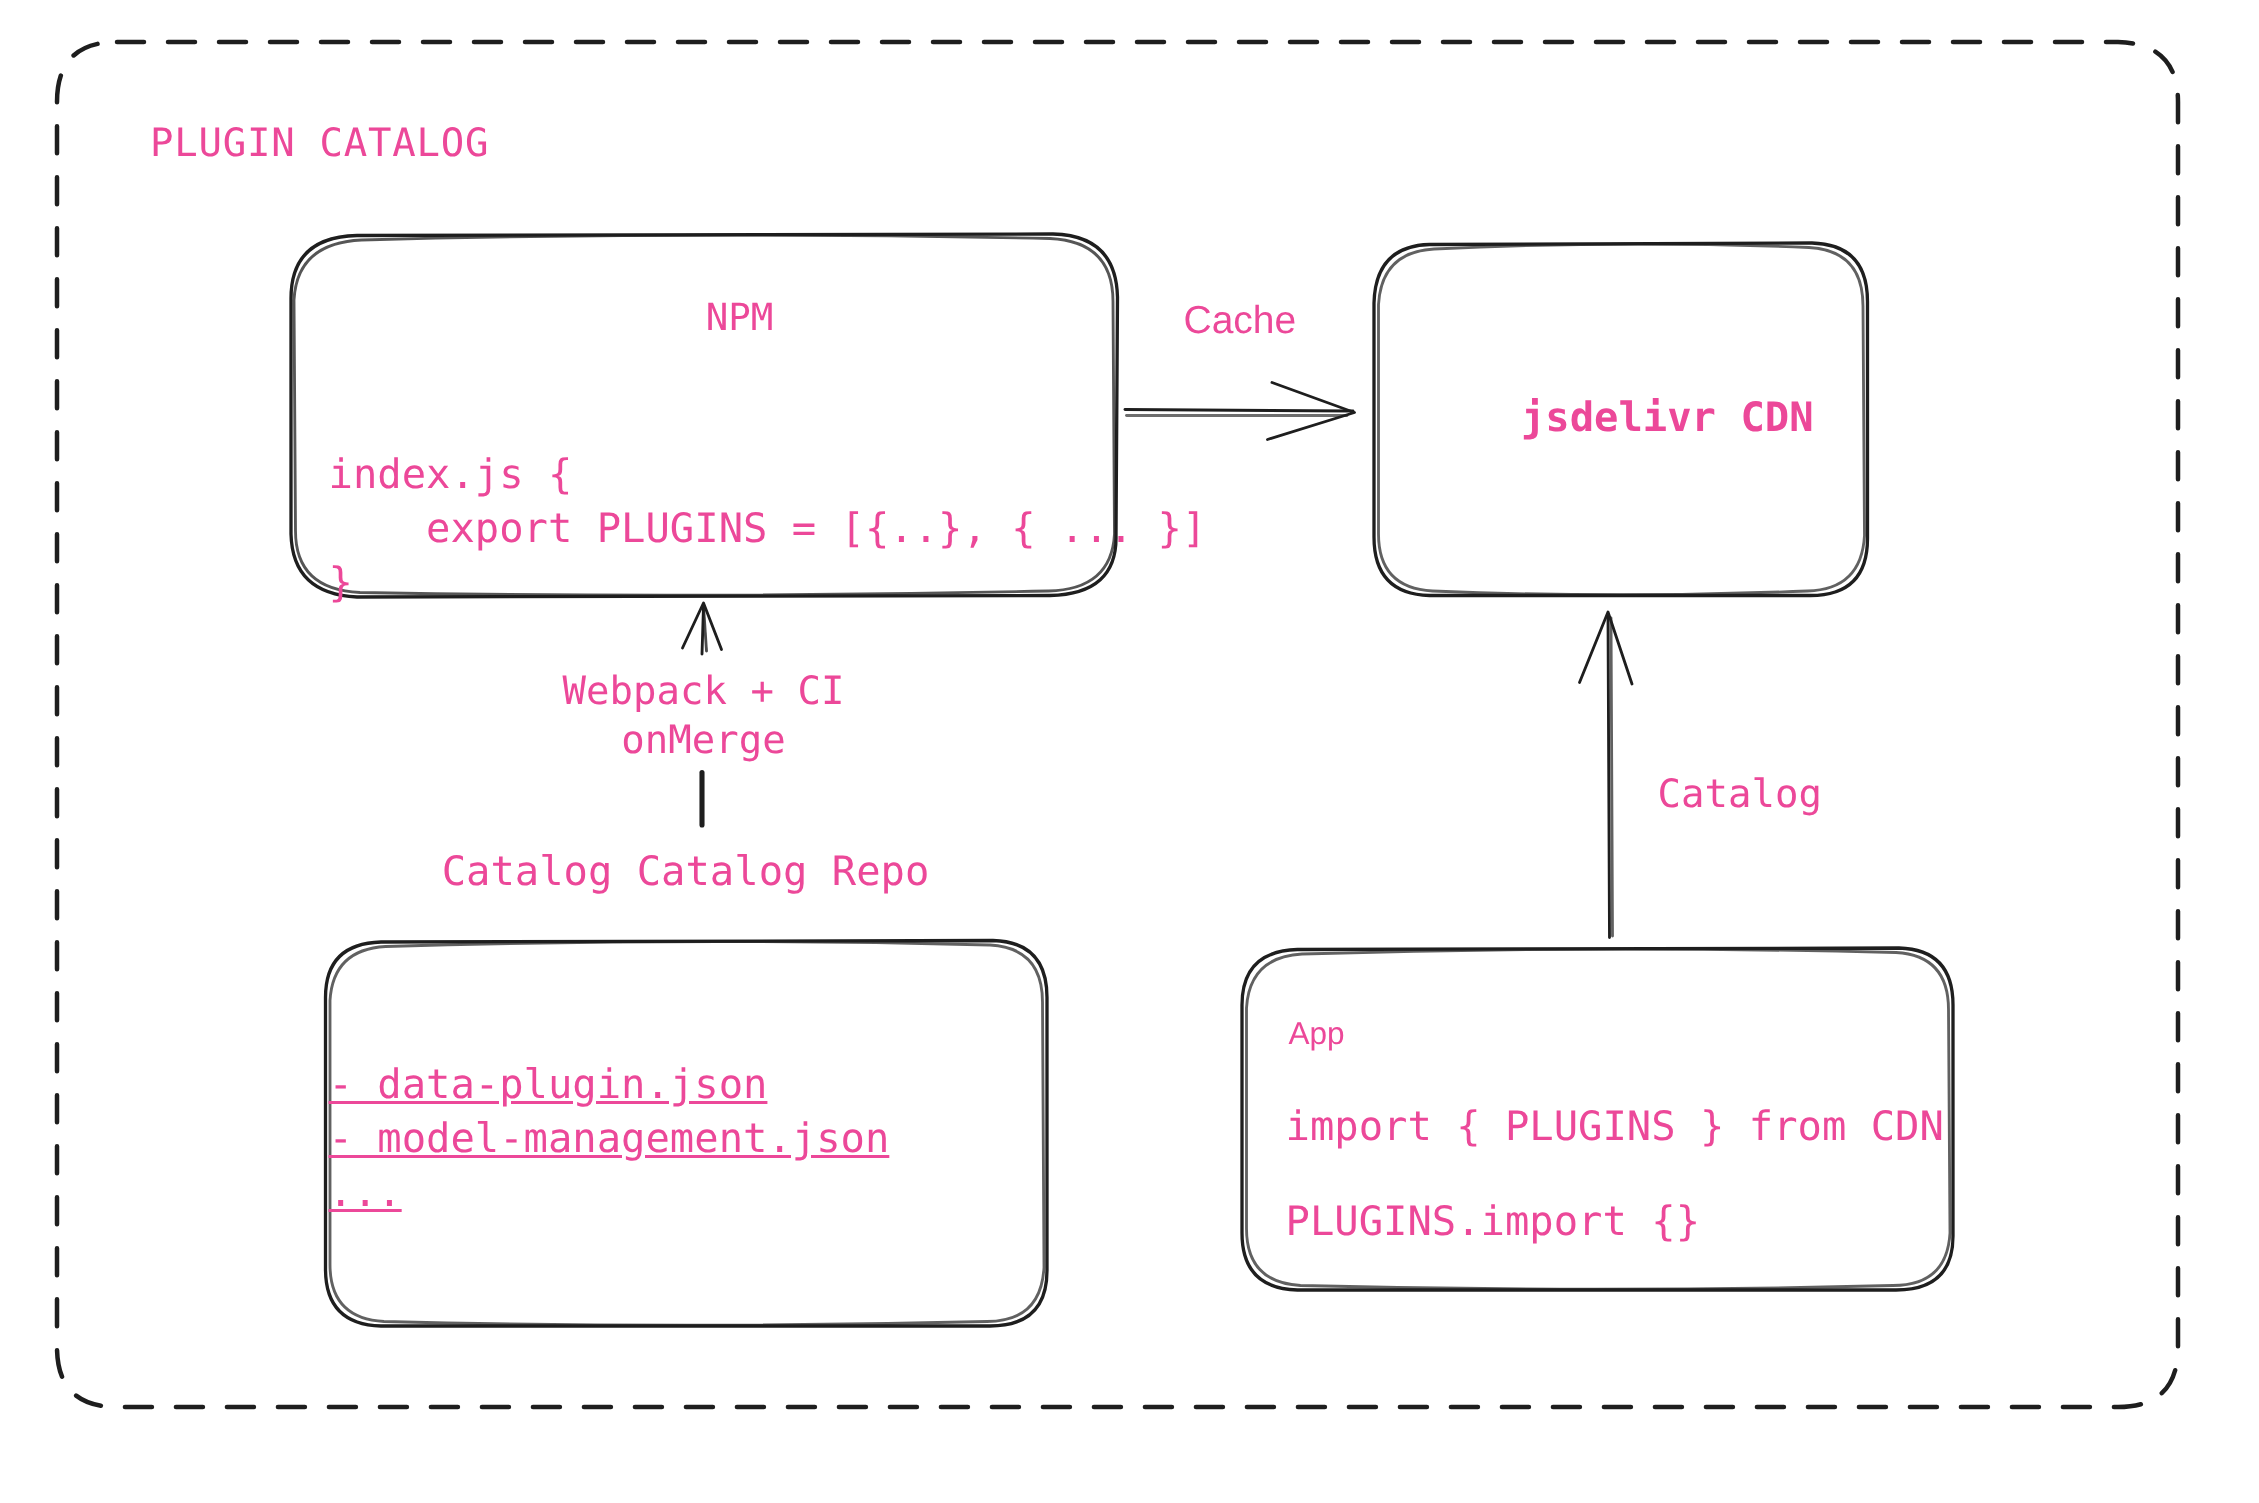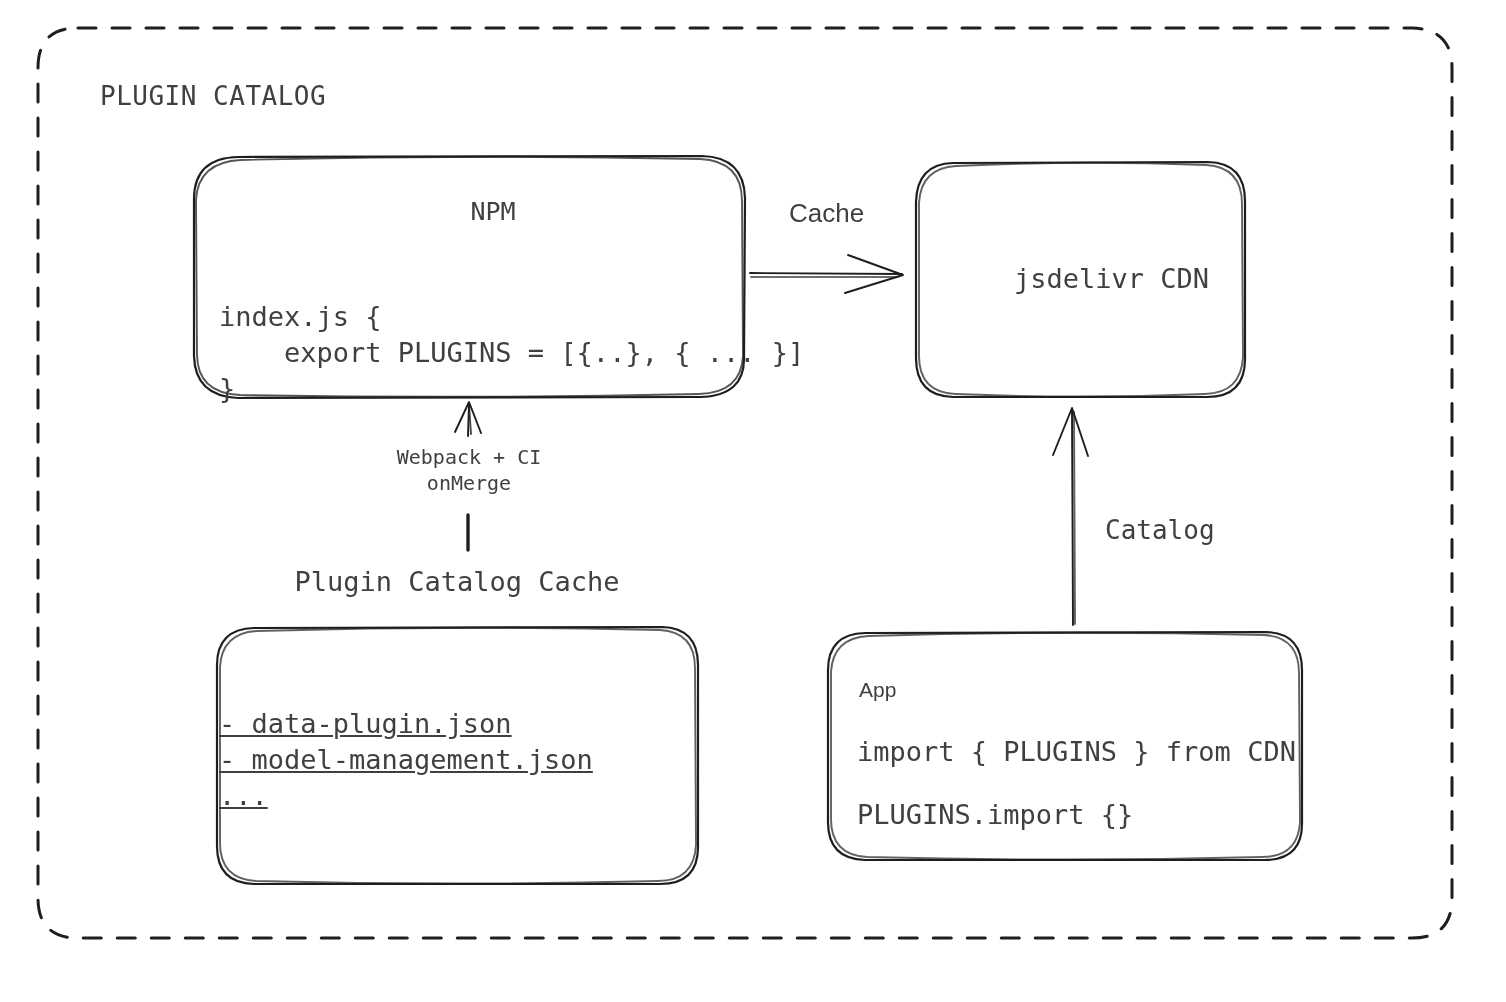--- a/index.html
+++ b/index.html
@@ -31,21 +31,21 @@
   .thin-stroke { stroke-width: 1.9; }
   .dashed-container {
     fill: none;
     stroke: #1e1e1e;
     stroke-width: 3;
     stroke-linecap: round;
     stroke-dasharray: 18 16;
   }
   .txt {
     position: absolute;
-    color: #404040;
+    color: #ec4899;
     white-space: pre;
     font-family: "DejaVu Sans Mono", monospace;
     line-height: 1.25;
   }
   .mono { font-family: "DejaVu Sans Mono", monospace; }
   .sans { font-family: "Liberation Sans", sans-serif; text-align: center; }
 
   
   #container-title {
     left: 100px; top: 80px;
@@ -62,30 +62,31 @@
     left: 219px; top: 252px;
     font-size: 27px;
     line-height: 1.33;
     margin-top: 47px;
   }
   #cdn-title {
     left: 916px; top: 262px;
     width: 391px;
     text-align: center;
     font-size: 27px;
+    font-weight: bold;
   }
   #cache-label {
     left: 789px; top: 197px;
     font-size: 26px;
   }
   #pipeline-label {
     left: 340px; top: 445px;
     width: 258px;
     text-align: center;
-    font-size: 20px;
+    font-size: 26px;
     line-height: 1.28;
   }
   #repo-title {
     left: 216px; top: 565px;
     width: 482px;
     text-align: center;
     font-size: 27px;
   }
   #repo-list {
     left: 219px; top: 706px;
@@ -166,21 +167,21 @@
     export PLUGINS = [{..}, { ... }]
 }</div>
 
 <div class="txt mono" id="cdn-title">jsdelivr CDN</div>
 
 <div class="txt sans" id="cache-label">Cache</div>
 
 <div class="txt mono" id="pipeline-label">Webpack + CI
 onMerge</div>
 
-<div class="txt mono" id="repo-title">Plugin Catalog Cache</div>
+<div class="txt mono" id="repo-title">Catalog Catalog Repo</div>
 
 <div class="txt mono" id="repo-list">- data-plugin.json
 - model-management.json
 ...</div>
 
 <div class="txt mono" id="import-label">Catalog</div>
 
 <div class="txt sans" id="app-title">App</div>
 
 <div class="txt mono" id="app-code-1">import { PLUGINS } from CDN</div>

